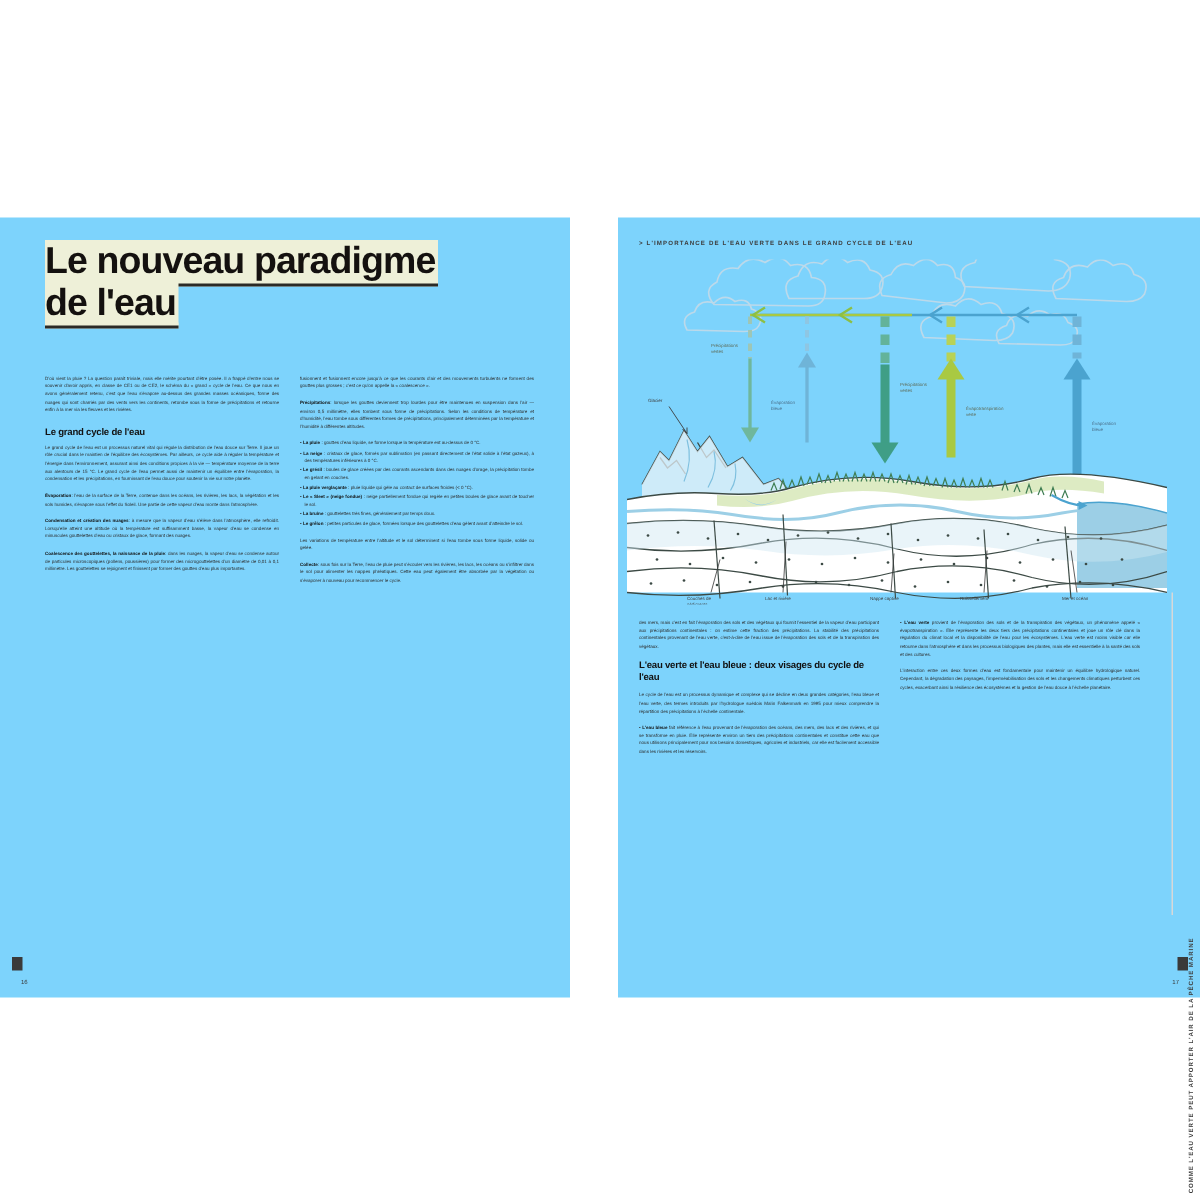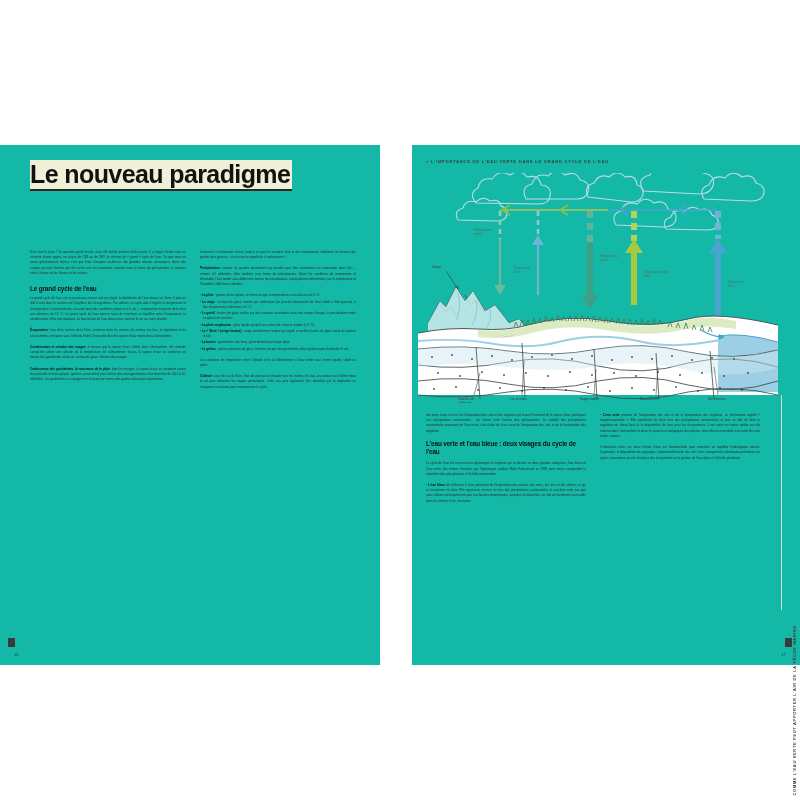--- a/index.html
+++ b/index.html
@@ -3,21 +3,21 @@
 <meta charset="utf-8">
 <style>
   html,body{margin:0;padding:0;background:#ffffff;}
   body{width:800px;height:800px;overflow:hidden;font-family:"Liberation Sans",sans-serif;}
 
   .canvas{position:relative;width:800px;height:800px;background:#ffffff;}
 
   
   .spread{position:absolute;left:0;top:145px;width:800px;height:520px;background:#ffffff;display:flex;}
 
-  .page{position:relative;background:#14b8a6;height:100%;}
+  .page{position:relative;background:#7dd3fc;height:100%;}
   .page-left{width:380px;}
   .gutter{width:32px;background:#ffffff;}
   .page-right{width:388px;}
 
   
   .title-wrap{position:absolute;left:30px;top:15px;width:290px;}
   .title{font-family:"Liberation Sans",sans-serif;font-weight:bold;font-size:25px;line-height:1.12;
          color:#14110f;letter-spacing:-0.6px;display:inline;}
   .title-line{display:block;}
   .title-line span{background:#eef0d8;box-shadow:0 -2px 0 0 #eef0d8 inset;padding:0 2px 1px 0;
@@ -71,20 +71,21 @@
 <body>
 
 <div class="canvas">
   <div class="spread">
 
     <div class="page page-left">
 
       <div class="title-wrap">
         <div class="title">
           <span class="title-line"><span>Le nouveau paradigme</span></span>
+          <span class="title-line"><span>de l'eau</span></span>
         </div>
       </div>
 
       <div class="cols">
 
         <div class="col">
           <p class="ptxt">D'où vient la pluie ? La question paraît triviale, mais elle mérite pourtant d'être posée. Il a frappé d'entre nous se souvenir d'avoir appris, en classe de CE1 ou de CE2, le schéma du « grand » cycle de l'eau. Ce que nous en avons généralement retenu, c'est que l'eau s'évapore au-dessus des grandes masses océaniques, forme des nuages qui sont charriés par des vents vers les continents, retombe sous la forme de précipitations et retourne enfin à la mer via les fleuves et les rivières.</p>
 
           <div class="sub">Le grand cycle de l'eau</div>
 

